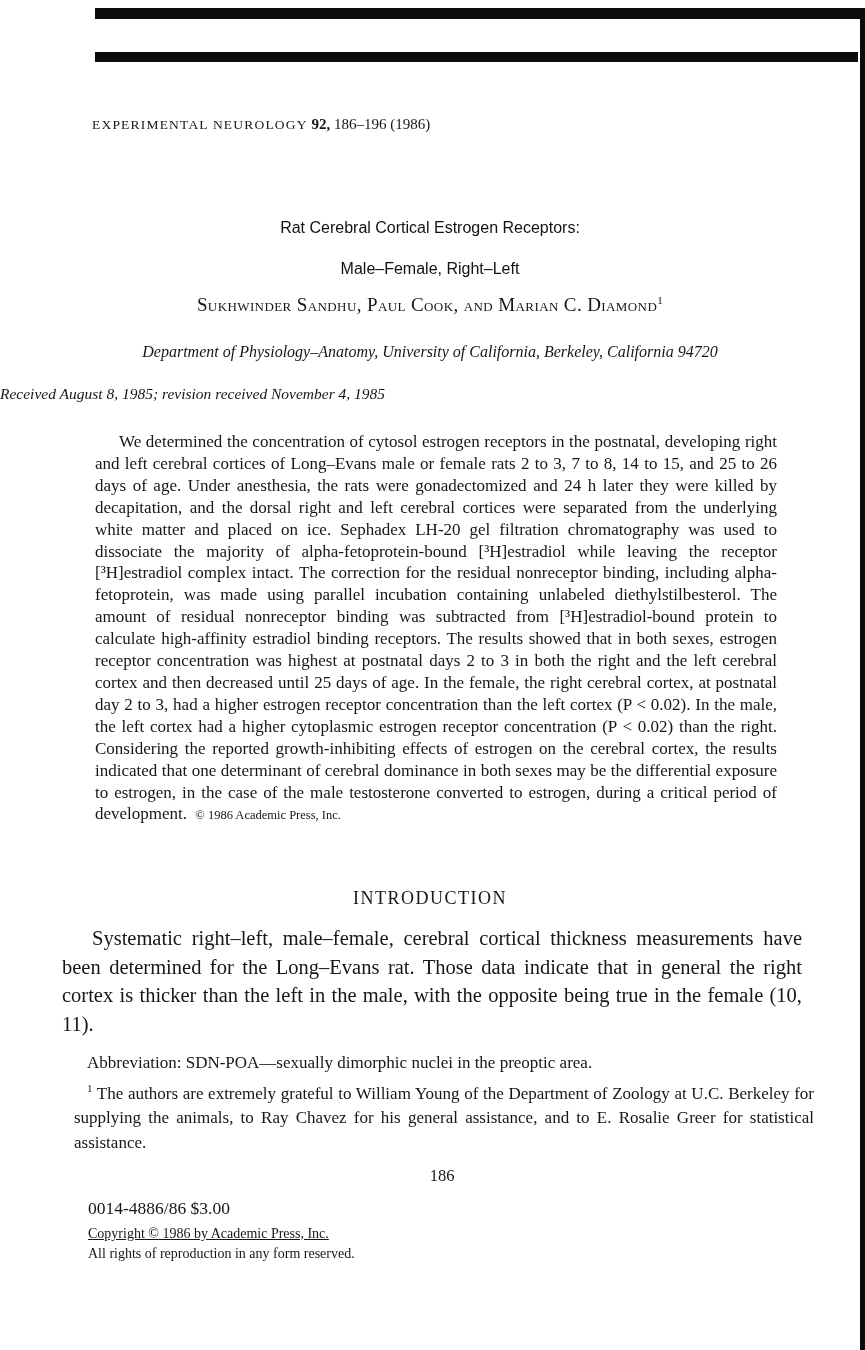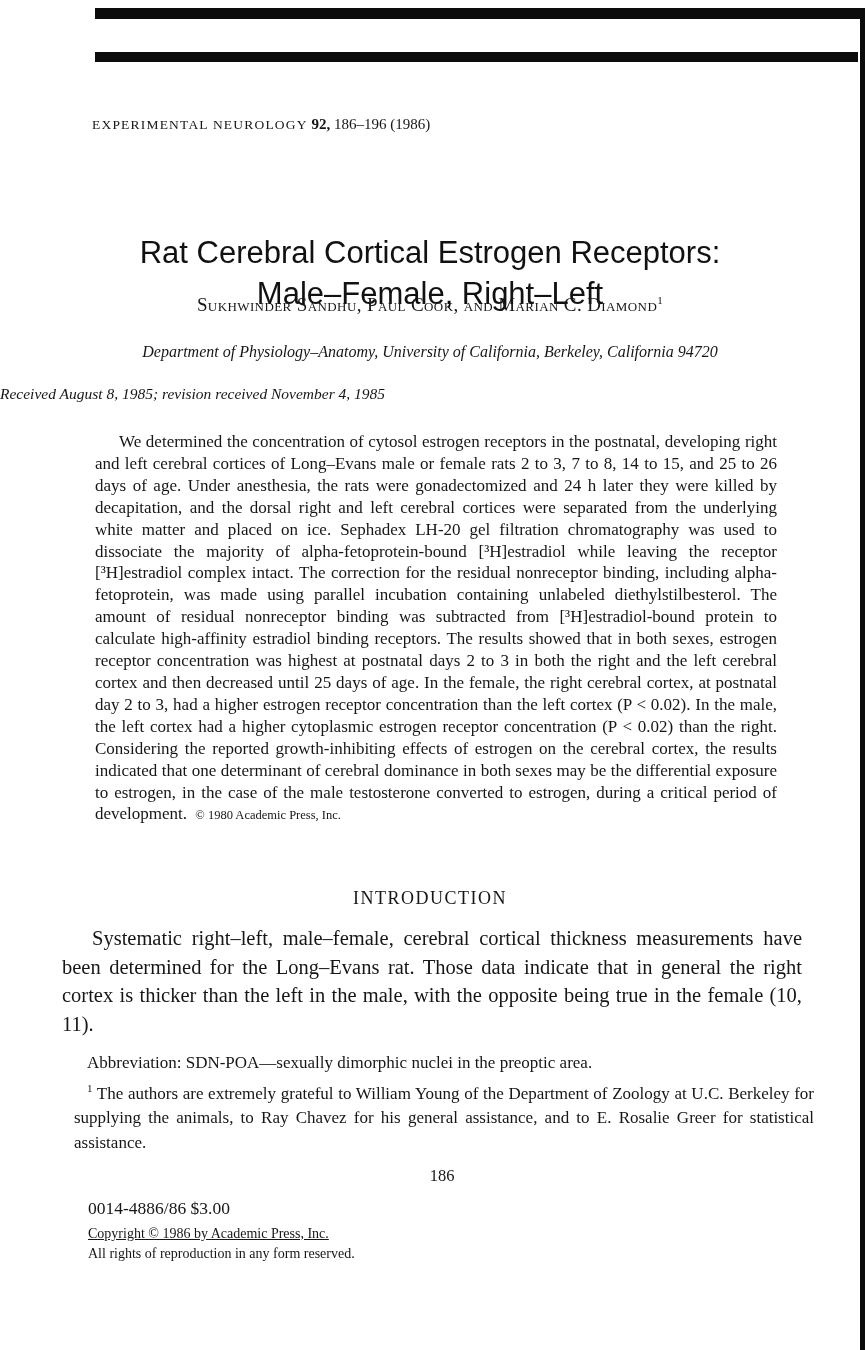--- a/index.html
+++ b/index.html
@@ -23,23 +23,22 @@
     font-size: 15px; white-space: nowrap;
   }
   .running-head .journal { font-size: 13.5px; letter-spacing: 1.2px; }
   .running-head .volume { font-weight: bold; }
 
   
   .title-block {
     left: 0; top: 207px; width: 860px;
     text-align: center;
     font-family: "Liberation Sans", sans-serif;
-    font-size: 31px; line-height: 41px;
+    font-size: 16px; line-height: 41px;
     color: #111;
-    margin-top: 25px;
   }
 
   
   .authors-line {
     left: 0; top: 294px; width: 860px;
     text-align: center;
     font-variant: small-caps;
     font-size: 19px; letter-spacing: 0.4px;
   }
   .authors-line sup { font-size: 11px; font-variant: normal; }
@@ -112,21 +111,21 @@
 
   <div class="abs authors-line">
     <span>Sukhwinder Sandhu, Paul Cook, and Marian C. Diamond</span><sup>1</sup>
   </div>
 
   <div class="abs affiliation">Department of Physiology–Anatomy, University of California, Berkeley, California 94720</div>
   <div class="abs received">Received August 8, 1985; revision received November 4, 1985</div>
 
   <div class="abs abstract">
     <span>We determined the concentration of cytosol estrogen receptors in the postnatal, developing right and left cerebral cortices of Long–Evans male or female rats 2 to 3, 7 to 8, 14 to 15, and 25 to 26 days of age. Under anesthesia, the rats were gonadectomized and 24 h later they were killed by decapitation, and the dorsal right and left cerebral cortices were separated from the underlying white matter and placed on ice. Sephadex LH-20 gel filtration chromatography was used to dissociate the majority of alpha-fetoprotein-bound [³H]estradiol while leaving the receptor [³H]estradiol complex intact. The correction for the residual nonreceptor binding, including alpha-fetoprotein, was made using parallel incubation containing unlabeled diethylstilbesterol. The amount of residual nonreceptor binding was subtracted from [³H]estradiol-bound protein to calculate high-affinity estradiol binding receptors. The results showed that in both sexes, estrogen receptor concentration was highest at postnatal days 2 to 3 in both the right and the left cerebral cortex and then decreased until 25 days of age. In the female, the right cerebral cortex, at postnatal day 2 to 3, had a higher estrogen receptor concentration than the left cortex (P &lt; 0.02). In the male, the left cortex had a higher cytoplasmic estrogen receptor concentration (P &lt; 0.02) than the right. Considering the reported growth-inhibiting effects of estrogen on the cerebral cortex, the results indicated that one determinant of cerebral dominance in both sexes may be the differential exposure to estrogen, in the case of the male testosterone converted to estrogen, during a critical period of development.</span>
-    <span class="abs-copy">© 1980 Academic Press, Inc.</span>
+    <span class="abs-copy">© 1986 Academic Press, Inc.</span>
   </div>
 
   <div class="abs section-heading">INTRODUCTION</div>
   <div class="abs intro-para">Systematic right–left, male–female, cerebral cortical thickness measurements have been determined for the Long–Evans rat. Those data indicate that in general the right cortex is thicker than the left in the male, with the opposite being true in the female (10, 11).</div>
 
   <div class="abs footnotes">
     <p>Abbreviation: SDN-POA—sexually dimorphic nuclei in the preoptic area.</p>
     <p><sup>1</sup><span> The authors are extremely grateful to William Young of the Department of Zoology at U.C. Berkeley for supplying the animals, to Ray Chavez for his general assistance, and to E. Rosalie Greer for statistical assistance.</span></p>
   </div>
 

